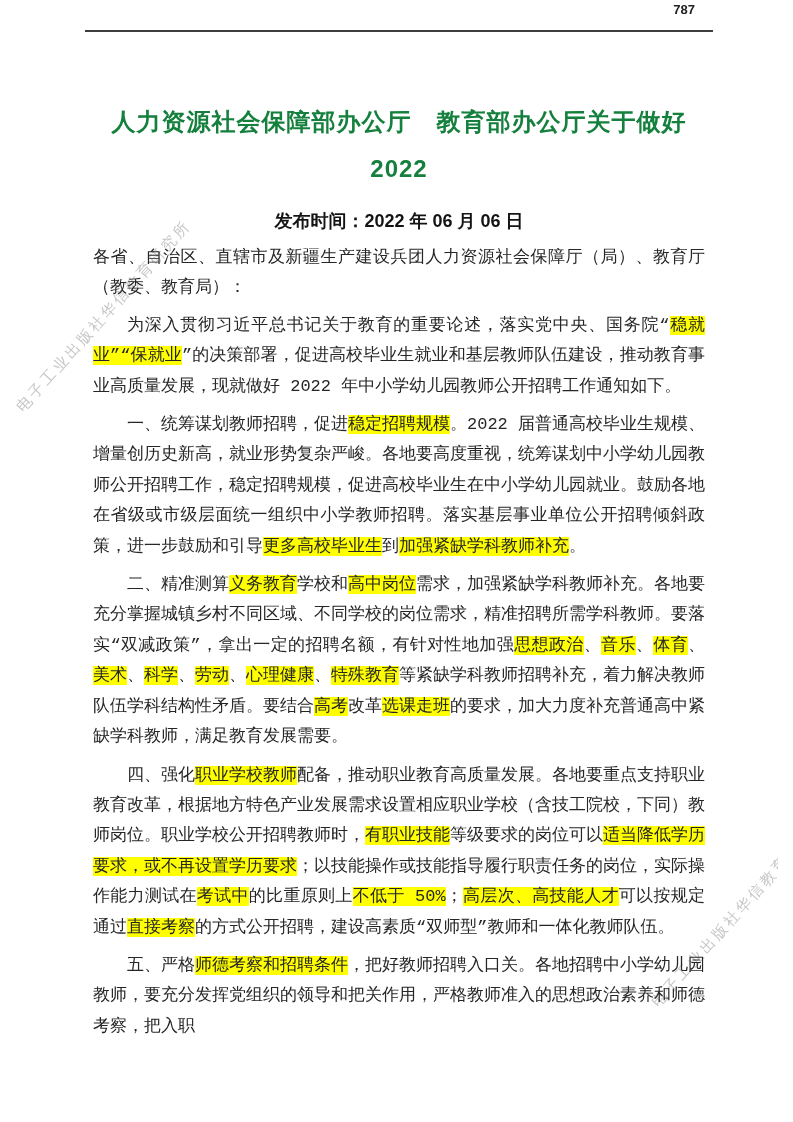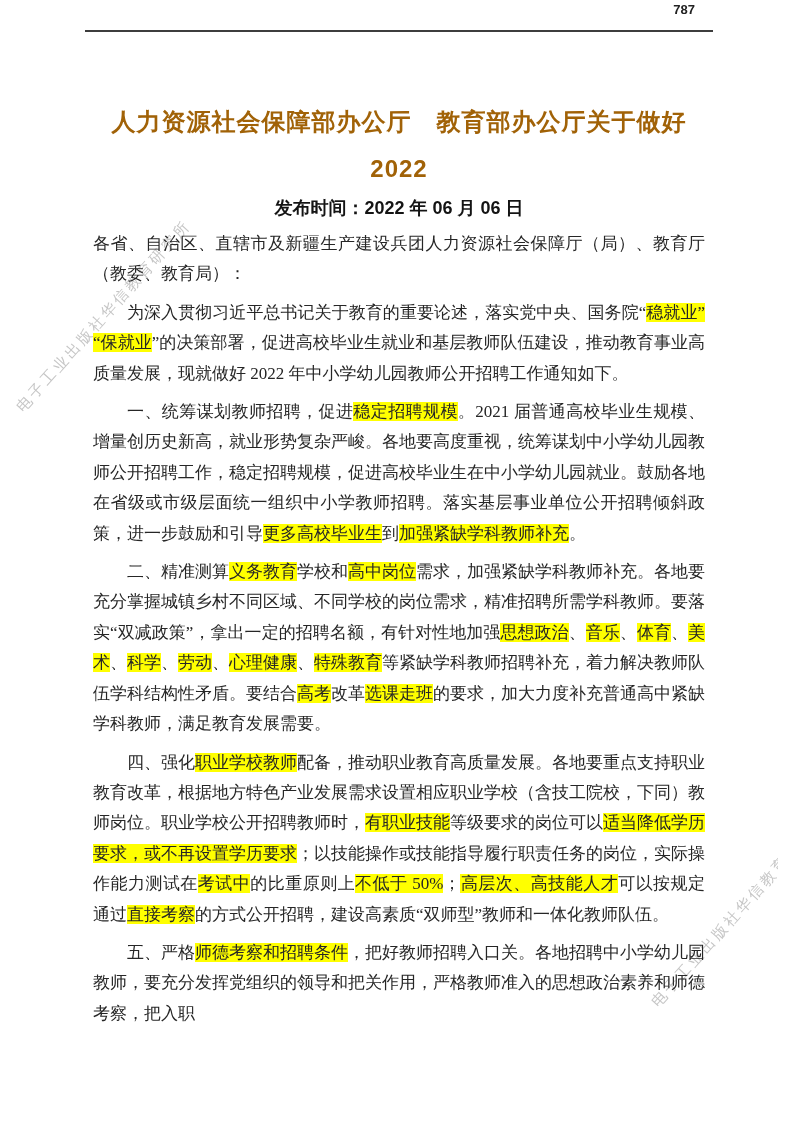--- a/index.html
+++ b/index.html
@@ -35,42 +35,42 @@
     top: 0;
     width: 628px;
   }
   .doc-title {
     margin-top: 98px;
     text-align: center;
     font-family: "Liberation Sans", "DejaVu Sans", sans-serif;
     font-weight: bold;
     font-size: 24px;
     line-height: 47px;
-    color: #a16207;
+    color: #15803d;
     letter-spacing: 1px;
   }
   .publish-date {
-    margin-top: 3px;
+    margin-top: 16px;
     text-align: center;
     font-family: "Liberation Sans", "DejaVu Sans", sans-serif;
     font-weight: bold;
     font-size: 18px;
     line-height: 26px;
     color: #141414;
   }
   .doc-body {
     margin-top: 4px;
     font-size: 17px;
     line-height: 30.4px;
     color: #262626;
     text-align: justify;
     text-justify: inter-ideograph;
   }
   .doc-body p { margin: 8px; }
-  .doc-body p.indent { text-indent: 2em; }
+  .doc-body p.indent { text-indent: 2em; font-family: Liberation Mono, monospace; }
   .hl { background: #ffff00; }
   .watermark {
     position: absolute;
     width: 270px;
     font-size: 15px;
     letter-spacing: 3px;
     color: rgba(150, 150, 150, 0.55);
     white-space: nowrap;
     transform: rotate(-48deg);
     transform-origin: center center;
@@ -97,21 +97,21 @@
 
     <div class="doc-title">
       <div><span>人力资源社会保障部办公厅　教育部办公厅关于做好 2022</span></div>
     </div>
 
     <div class="publish-date">发布时间：2022 年 06 月 06 日</div>
 
     <div class="doc-body">
         <p class="para"><span>各省、自治区、直辖市及新疆生产建设兵团人力资源社会保障厅（局）、教育厅（教委、教育局）：</span></p>
         <p class="para indent"><span>为深入贯彻习近平总书记关于教育的重要论述，落实党中央、国务院“</span><span class="hl">稳就业”</span><span class="hl">“保就业</span><span>”的决策部署，促进高校毕业生就业和基层教师队伍建设，推动教育事业高质量发展，现就做好 2022 年中小学幼儿园教师公开招聘工作通知如下。</span></p>
-        <p class="para indent"><span>一、统筹谋划教师招聘，促进</span><span class="hl">稳定招聘规模</span><span>。2021 届普通高校毕业生规模、增量创历史新高，就业形势复杂严峻。各地要高度重视，统筹谋划中小学幼儿园教师公开招聘工作，稳定招聘规模，促进高校毕业生在中小学幼儿园就业。鼓励各地在省级或市级层面统一组织中小学教师招聘。落实基层事业单位公开招聘倾斜政策，进一步鼓励和引导</span><span class="hl">更多高校毕业生</span><span>到</span><span class="hl">加强紧缺学科教师补充</span><span>。</span></p>
+        <p class="para indent"><span>一、统筹谋划教师招聘，促进</span><span class="hl">稳定招聘规模</span><span>。2022 届普通高校毕业生规模、增量创历史新高，就业形势复杂严峻。各地要高度重视，统筹谋划中小学幼儿园教师公开招聘工作，稳定招聘规模，促进高校毕业生在中小学幼儿园就业。鼓励各地在省级或市级层面统一组织中小学教师招聘。落实基层事业单位公开招聘倾斜政策，进一步鼓励和引导</span><span class="hl">更多高校毕业生</span><span>到</span><span class="hl">加强紧缺学科教师补充</span><span>。</span></p>
         <p class="para indent"><span>二、精准测算</span><span class="hl">义务教育</span><span>学校和</span><span class="hl">高中岗位</span><span>需求，加强紧缺学科教师补充。各地要充分掌握城镇乡村不同区域、不同学校的岗位需求，精准招聘所需学科教师。要落实“双减政策”，拿出一定的招聘名额，有针对性地加强</span><span class="hl">思想政治</span><span>、</span><span class="hl">音乐</span><span>、</span><span class="hl">体育</span><span>、</span><span class="hl">美术</span><span>、</span><span class="hl">科学</span><span>、</span><span class="hl">劳动</span><span>、</span><span class="hl">心理健康</span><span>、</span><span class="hl">特殊教育</span><span>等紧缺学科教师招聘补充，着力解决教师队伍学科结构性矛盾。要结合</span><span class="hl">高考</span><span>改革</span><span class="hl">选课走班</span><span>的要求，加大力度补充普通高中紧缺学科教师，满足教育发展需要。</span></p>
         <p class="para indent"><span>四、强化</span><span class="hl">职业学校教师</span><span>配备，推动职业教育高质量发展。各地要重点支持职业教育改革，根据地方特色产业发展需求设置相应职业学校（含技工院校，下同）教师岗位。职业学校公开招聘教师时，</span><span class="hl">有职业技能</span><span>等级要求的岗位可以</span><span class="hl">适当降低学历要求，或不再设置学历要求</span><span>；以技能操作或技能指导履行职责任务的岗位，实际操作能力测试在</span><span class="hl">考试中</span><span>的比重原则上</span><span class="hl">不低于 50%</span><span>；</span><span class="hl">高层次、高技能人才</span><span>可以按规定通过</span><span class="hl">直接考察</span><span>的方式公开招聘，建设高素质“双师型”教师和一体化教师队伍。</span></p>
         <p class="para indent"><span>五、严格</span><span class="hl">师德考察和招聘条件</span><span>，把好教师招聘入口关。各地招聘中小学幼儿园教师，要充分发挥党组织的领导和把关作用，严格教师准入的思想政治素养和师德考察，把入职</span></p>
       </div>
 
   </div>
 
 </div>
 
 </body></html>

